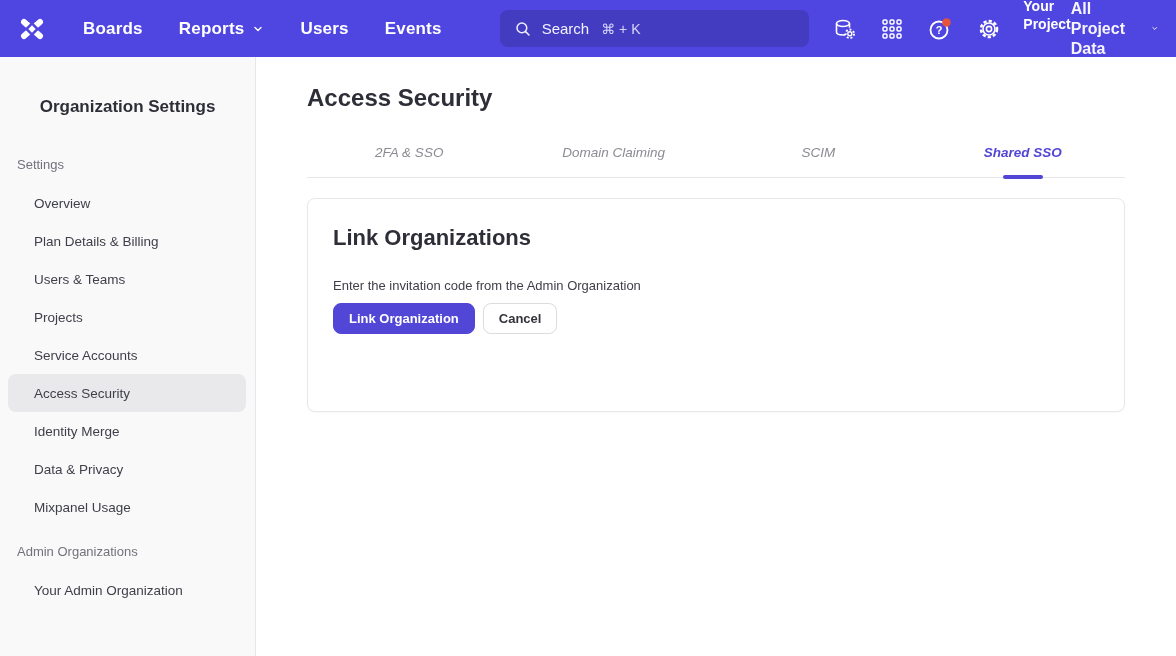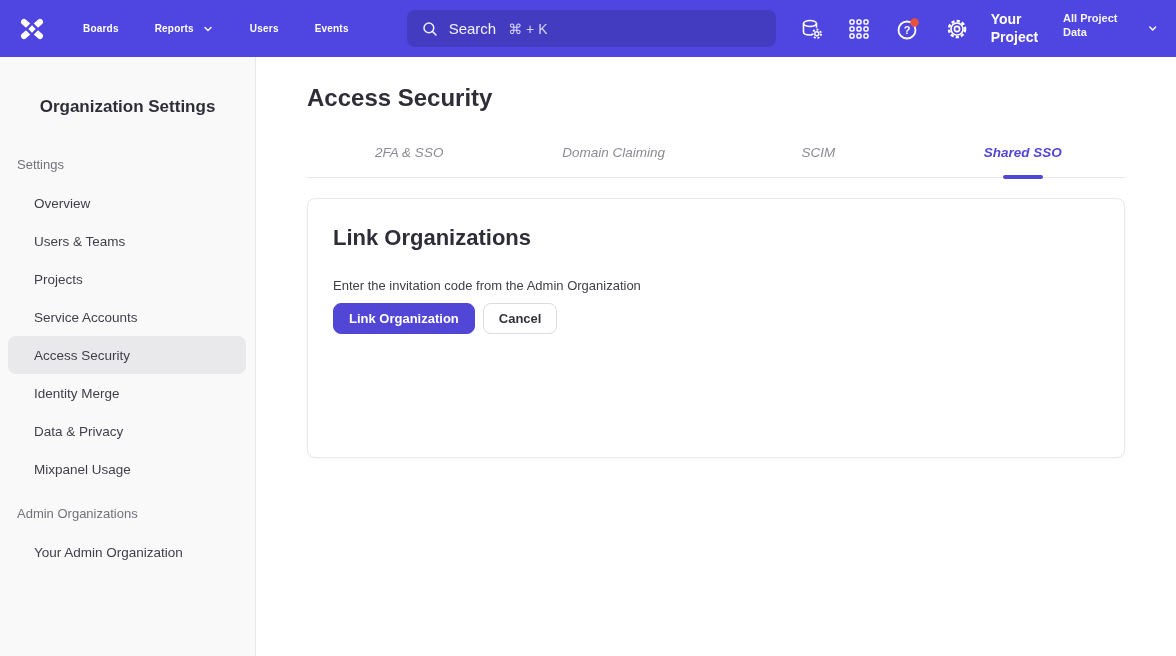--- a/index.html
+++ b/index.html
@@ -16,21 +16,21 @@
     height: 57px;
     background: #4f45e0;
     display: flex;
     align-items: center;
     padding: 0 18px 0 18px;
   }
   .logo-wrap { width: 30px; height: 30px; display: flex; align-items: center; justify-content: center; cursor: pointer; }
   .nav-links { display: flex; align-items: center; margin-left: 37px; }
   .nav-link {
     color: #ffffff;
-    font-size: 10px;
+    font-size: 17px;
     font-weight: bold;
     letter-spacing: 0.2px;
     margin-right: 36px;
     cursor: pointer;
     display: flex; align-items: center;
   }
   .nav-link .chev { margin-left: 8px; opacity: 0.95; }
 
   .searchbar {
     margin-left: 22px;
@@ -54,21 +54,21 @@
     position: relative;
   }
   .project-switcher {
     margin-left: 22px;
     display: flex; align-items: center;
     cursor: pointer;
     color: #ffffff;
   }
   .project-texts { display: flex; flex-direction: row; line-height: 1.25; }
   .project-name { font-size: 14px; font-weight: bold; }
-  .project-subtitle { font-size: 11px; font-weight: bold; opacity: 0.95; margin-top: 1px; }
+  .project-subtitle { font-size: 16px; font-weight: bold; opacity: 0.95; margin-top: 1px; }
   .project-switcher .chev { margin-left: 12px; }
 
   
   .page { display: flex; height: 599px; }
 
   
   .sidebar {
     width: 256px;
     background: #f9f9fa;
     border-right: 1px solid #e7e7ea;
@@ -136,21 +136,21 @@
     background: #5246d7;
   }
 
   .card {
     margin-top: 20px;
     border: 1px solid #e8e8ea;
     border-radius: 8px;
     background: #ffffff;
     box-shadow: 0 1px 2px rgba(0,0,0,0.03);
     padding: 26px 24px 25px 25px;
-    height: 260px;
+    height: 214px;
   }
   .card-title {
     font-size: 22px;
     font-weight: bold;
     color: #2e2e38;
     margin: 0;
   }
   .field-label {
     margin-top: 27px;
     font-size: 13px;
@@ -287,20 +287,21 @@
 </div>
 
 <div class="page">
 
   <div class="sidebar">
     <div class="sidebar-title">Organization Settings</div>
 
     <div class="section-header">Settings</div>
 
     <div class="side-item">Overview</div>
+    <div class="side-item">Plan Details &amp; Billing</div>
     <div class="side-item">Users &amp; Teams</div>
     <div class="side-item">Projects</div>
     <div class="side-item">Service Accounts</div>
     <div class="side-item active">Access Security</div>
     <div class="side-item">Identity Merge</div>
     <div class="side-item">Data &amp; Privacy</div>
     <div class="side-item">Mixpanel Usage</div>
 
     <div class="section-header admin">Admin Organizations</div>
     <div class="side-item">Your Admin Organization</div>

